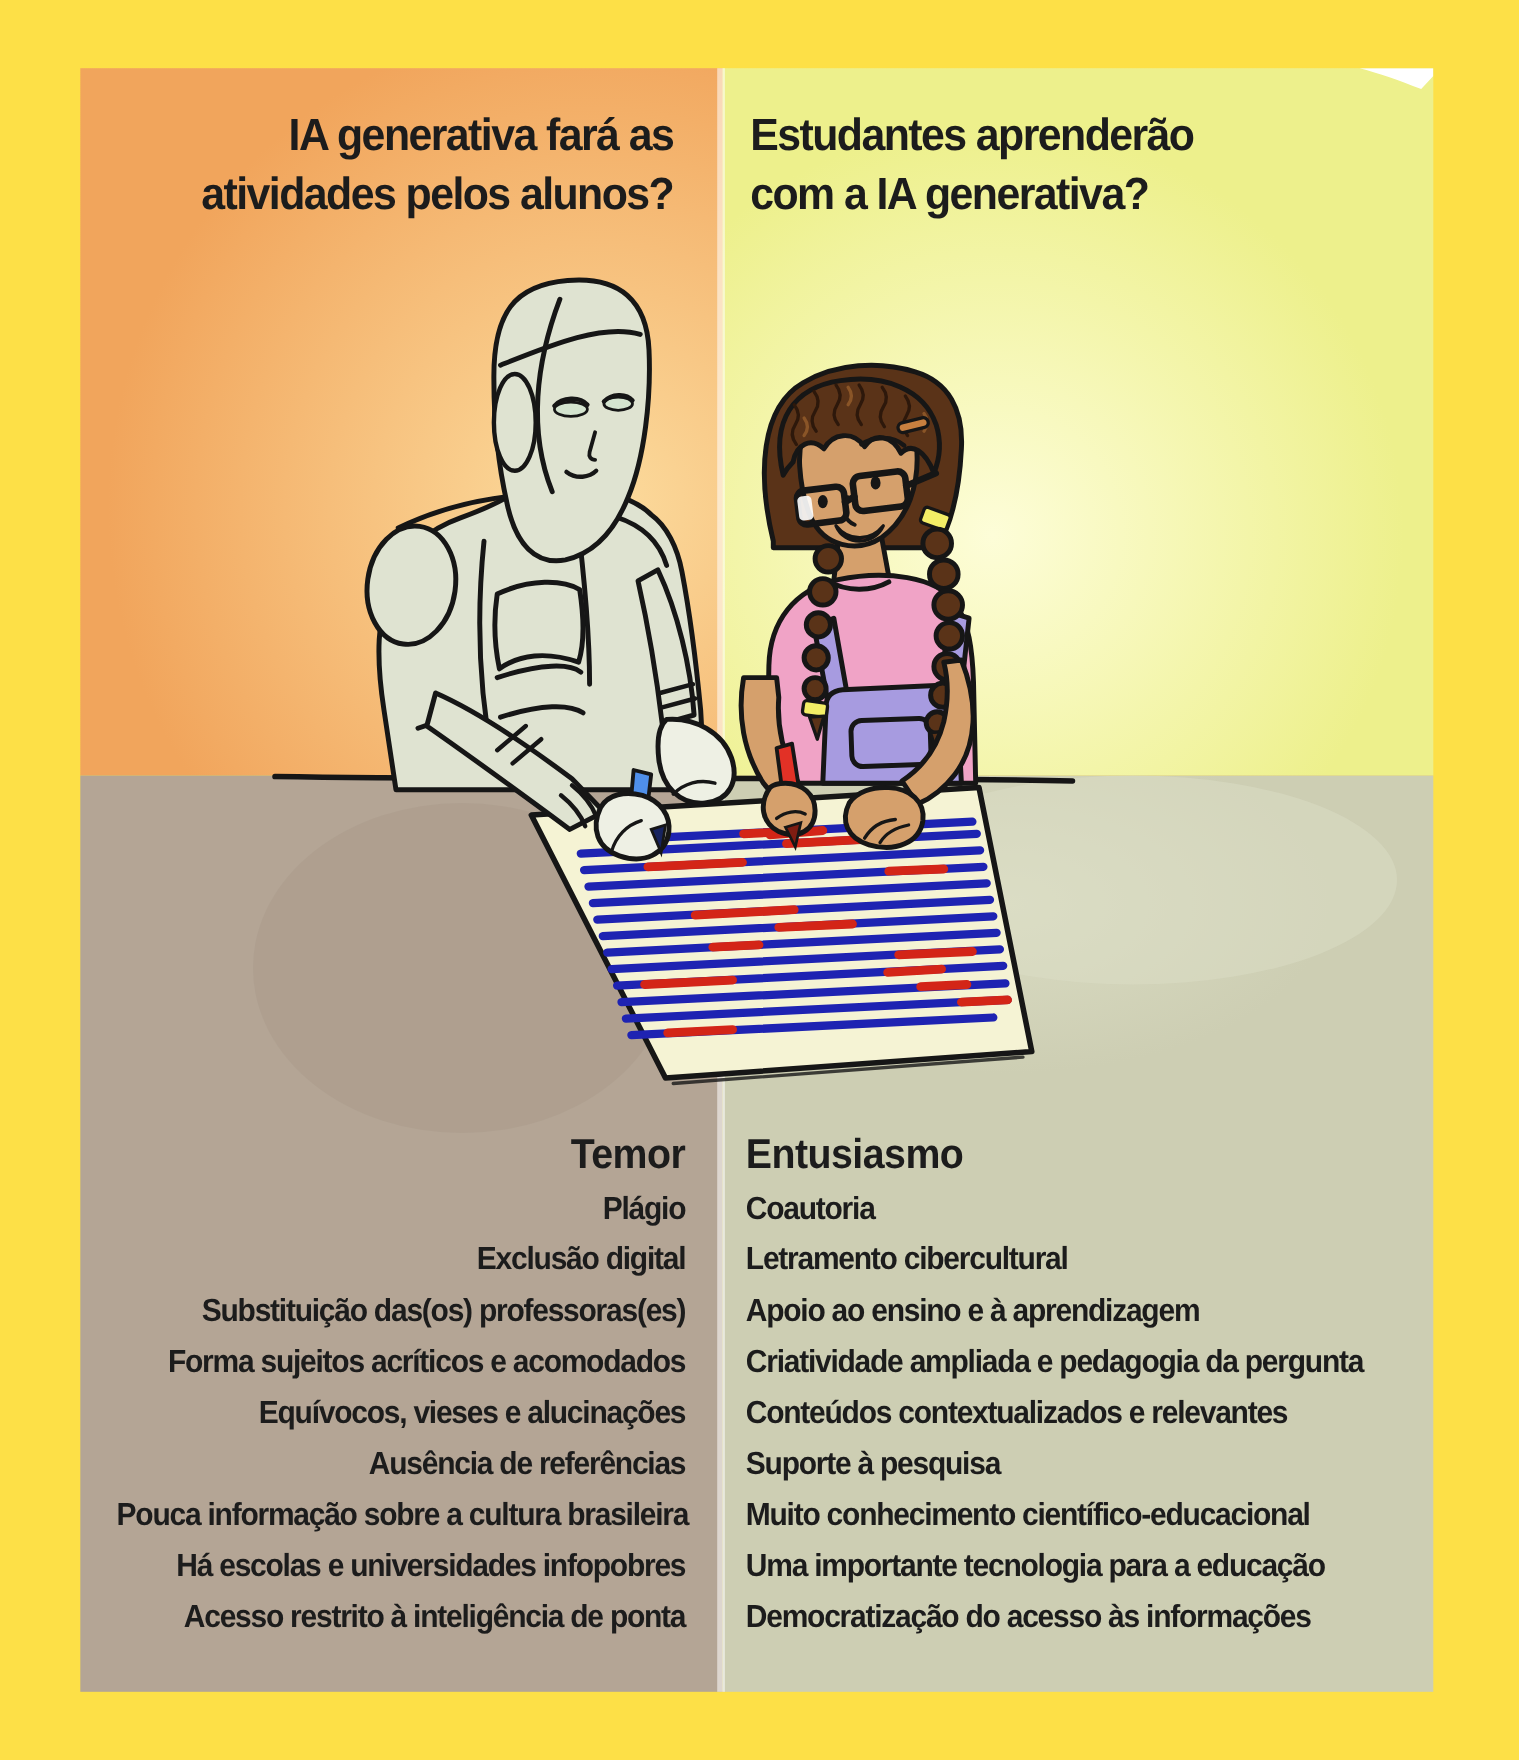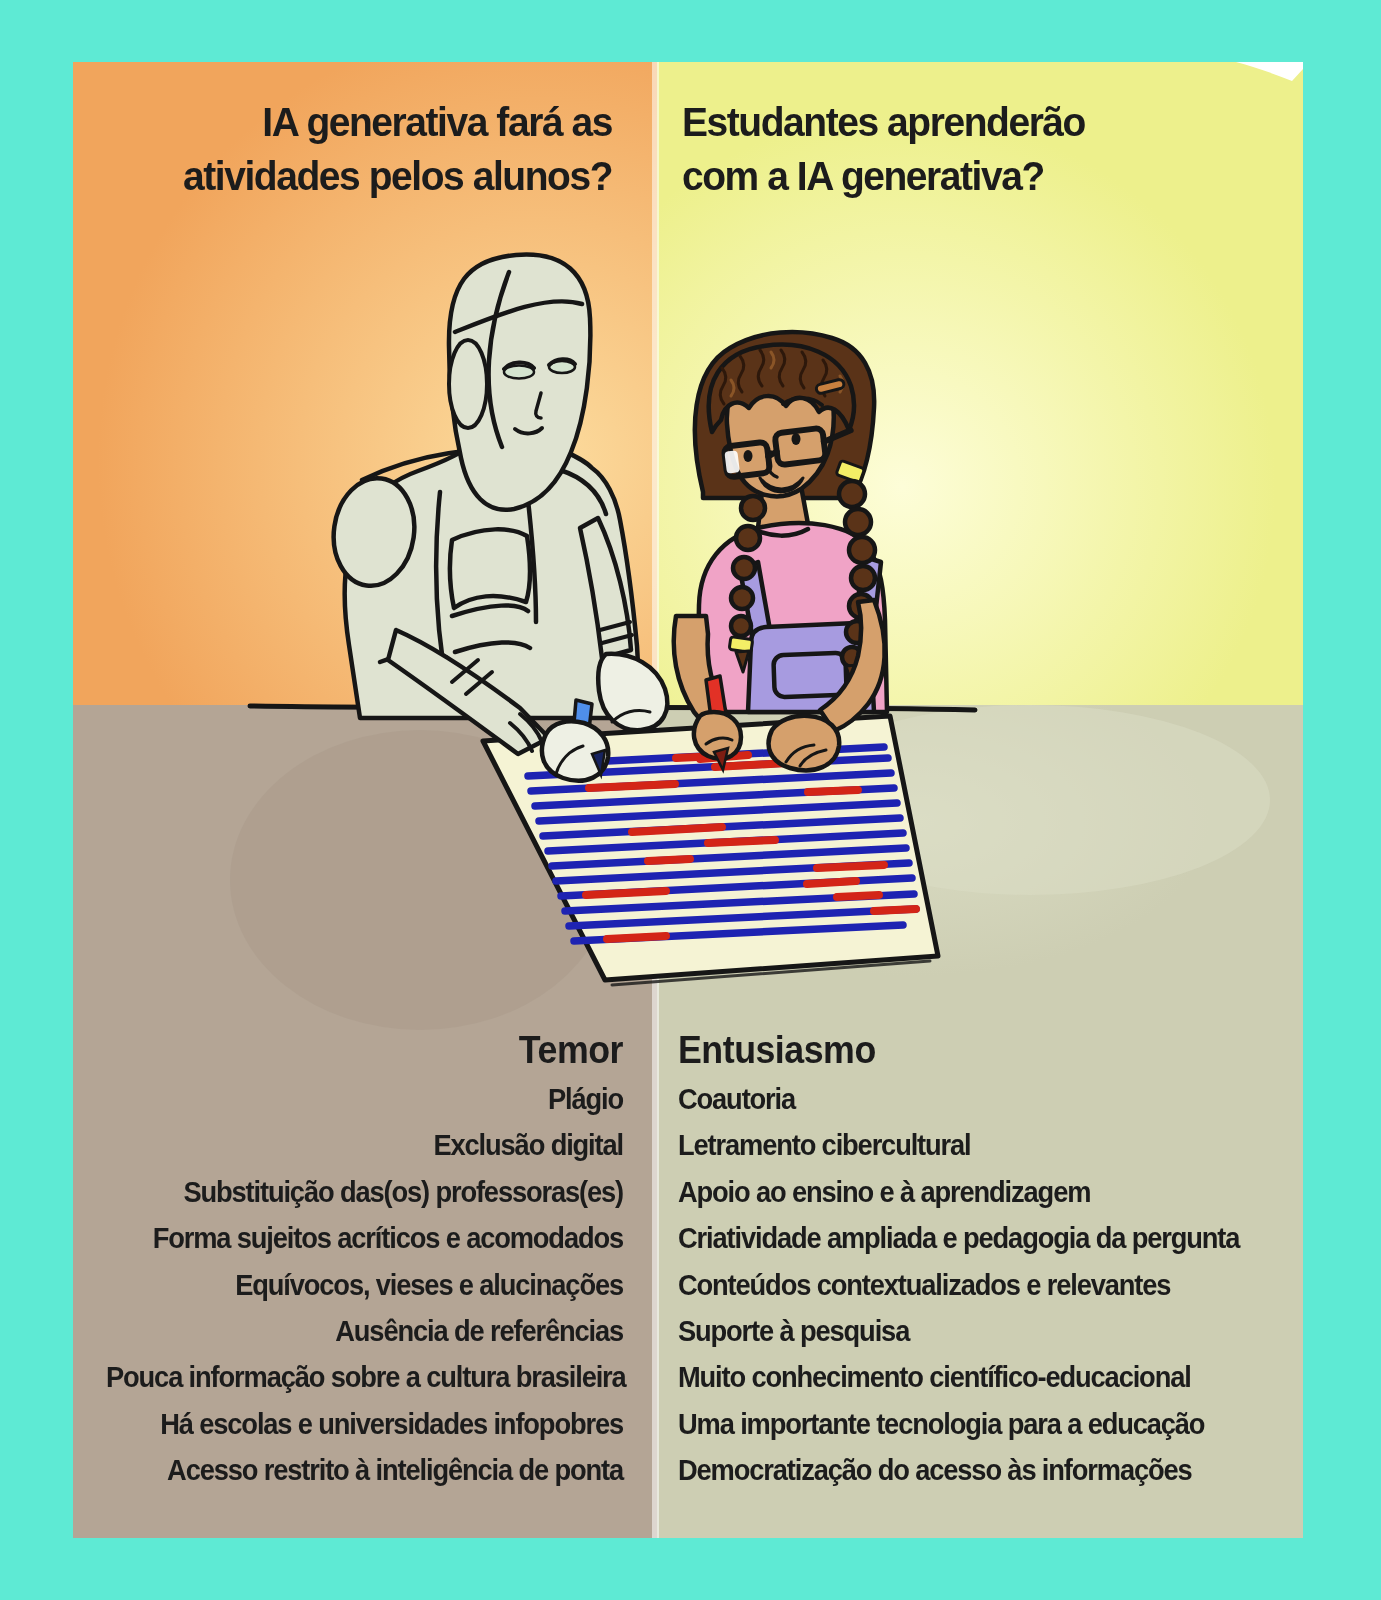--- a/index.html
+++ b/index.html
@@ -1,16 +1,16 @@
 <!DOCTYPE html>
 <html style="--quad-orange: #f1a55c; --quad-orange-glow: #fcdc9e; --quad-yellow: #edf08c; --quad-yellow-glow: #fdfdd8; --quad-brown: #b4a595; --quad-olive: #cdceb3; --divider: #ffffff; --text: #1c1c1c; --outline: #161616; --robot-body: #dfe3d1; --robot-glove: #eef0e4; --eye-pale: #d4e4cf; --skin: #d5a06c; --hair: #5a3318; --hair-dark: #2d180b; --hair-light: #8a5527; --shirt: #f0a3c6; --overalls: #a79be0; --tie-yellow: #f3ee66; --pin-brown: #c8803f; --mouth-red: #9c3127; --paper: #f5f3d4; --ink-blue: #1e23b2; --ink-red: #d32517; --pen-blue: #4f8fea; --pencil-red: #e23126;"><head>
 <meta charset="utf-8">
 <style>
   html,body{margin:0;padding:0;background:#ffffff;}
-  .stage{position:relative;width:1381px;height:1600px;background:#5eead4;overflow:hidden;
+  .stage{position:relative;width:1381px;height:1600px;background:#fde047;overflow:hidden;
          font-family:"Liberation Sans", sans-serif;color:var(--text);}
   .art{position:absolute;left:73px;top:62px;width:1230px;height:1476px;}
   .quad{position:absolute;z-index:0;}
   .q-tl{left:0;top:0;width:584px;height:643px;
         background:radial-gradient(circle at 80% 62%, var(--quad-orange-glow) 0%, var(--quad-orange) 72%);}
   .q-tr{left:584px;top:0;width:646px;height:643px;
         background:radial-gradient(circle at 38% 66%, var(--quad-yellow-glow) 0%, var(--quad-yellow) 64%);}
   .q-bl{left:0;top:643px;width:584px;height:833px;background:var(--quad-brown);}
   .q-br{left:584px;top:643px;width:646px;height:833px;
         background:radial-gradient(ellipse 420px 220px at 40% 14%, #dadcc3 0%, var(--quad-olive) 70%);}

